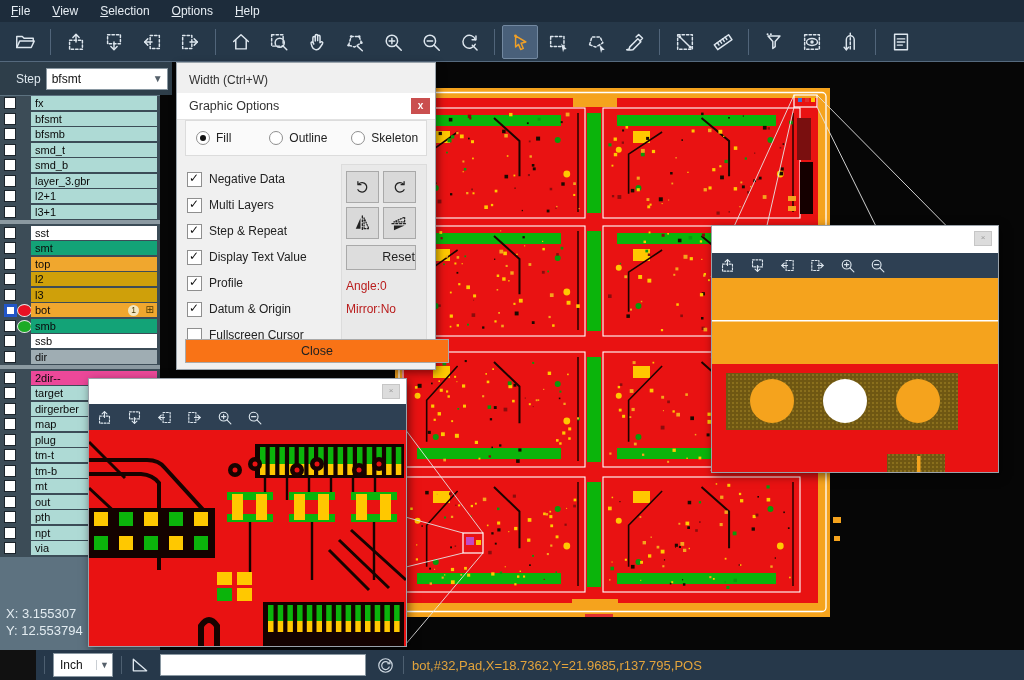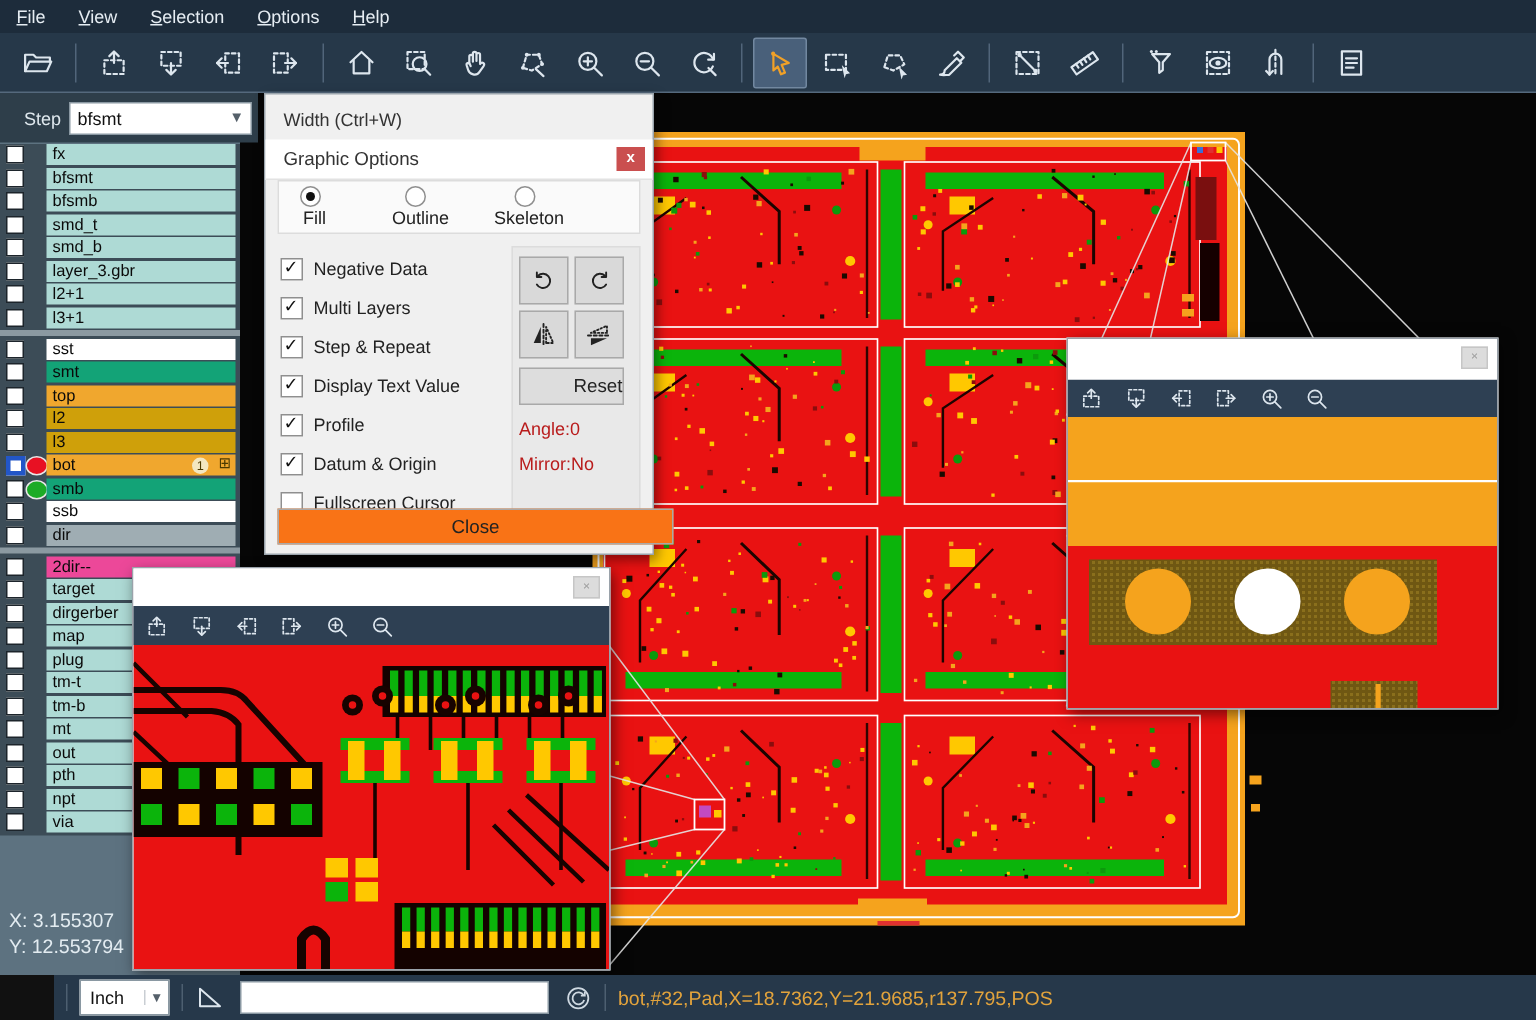--- a/index.html
+++ b/index.html
@@ -40,21 +40,21 @@
   #coords{position:absolute;left:6px;top:543px;color:#e3ecf1;font-size:13px;line-height:17px;}
   
   #canvas{left:160px;top:62px;width:864px;height:588px;background:#060606;z-index:1;}
   
   #dialog{left:176px;top:62px;width:260px;height:308px;background:#f0f0f0;border:1px solid #9aa4ac;box-sizing:border-box;z-index:5;box-shadow:2px 3px 8px rgba(0,0,0,.45);font-size:12px;color:#222;}
   #dlg-title{height:26px;background:#fff;display:flex;align-items:center;border-bottom:1px solid #e2e2e2;}
   #dlg-title .t{margin-left:12px;font-size:12.5px;color:#333;}
   #dlg-close{margin-left:auto;margin-right:5px;width:19px;height:16px;background:#ca4f4f;color:#fff;font-size:10px;line-height:16px;text-align:center;font-weight:bold;}
   #dlg-width{margin:10px 0 6px 12px;color:#333;}
   #radiobox{margin:0 8px;background:#fafafa;border:1px solid #dcdcdc;height:34px;display:flex;align-items:center;}
-  .radio{display:flex;align-items:center;margin-left:10px;flex-direction:column;}
+  .radio{display:flex;align-items:center;margin-left:10px;}
   .radio .rg{width:12px;height:12px;border-radius:50%;background:#fff;border:1px solid #8f8f8f;position:relative;}
   .radio.sel .rg::after{content:"";position:absolute;left:3px;top:3px;width:6px;height:6px;border-radius:50%;background:#111;}
   .radio .rl{margin-left:6px;}
   #dlg-body{display:flex;}
   #cbcol{width:168px;padding:10px 0 0 10px;box-sizing:border-box;}
   .dcb{display:flex;align-items:center;height:26px;}
   .dcb .cb{width:13px;height:13px;background:#fff;border:1px solid #8f8f8f;position:relative;}
   .dcb.checked .cb::after{content:"✓";position:absolute;left:1px;top:-2px;font-size:12px;color:#111;font-weight:bold;}
   .dcb .cl{margin-left:7px;white-space:nowrap;}
   #xfpanel{width:78px;margin:8px 8px 0 0;background:#e9e9e9;border:1px solid #dcdcdc;padding:6px 4px 0 4px;}

